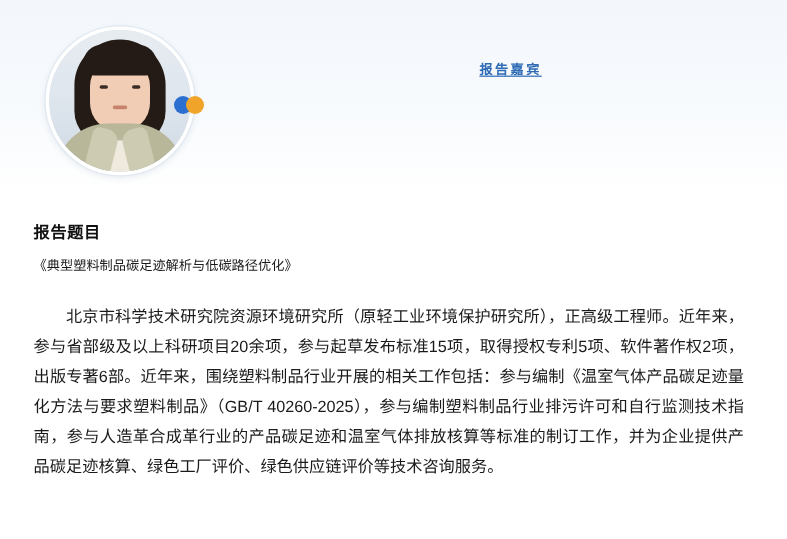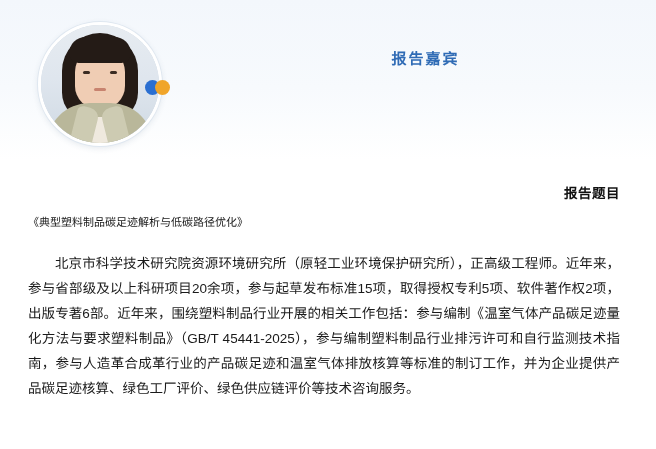--- a/index.html
+++ b/index.html
@@ -172,24 +172,25 @@
   .banner-text {
     position: absolute;
     left: 235px;
     right: 0;
     top: 46px;
     text-align: center;
     padding-right: 40px;
   }
   .guest-label {
     color: #2f6bb5;
-    font-size: 15px;
+    font-size: 11px;
     font-weight: bold;
     letter-spacing: 2px;
     line-height: 26px;
+    text-decoration: underline;
   }
   .guest-name {
     margin-top: 9px;
     color: #1a1a1a;
     font-size: 17px;
     font-weight: bold;
     letter-spacing: 2px;
     line-height: 24px;
   }
 
@@ -197,21 +198,20 @@
   .content {
     padding: 8px 36px 0 28px;
   }
 
   .sec-title {
     font-size: 13.5px;
     font-weight: bold;
     color: #111;
     letter-spacing: 0.5px;
     margin: 14px 0 9px 0;
-    text-align: right;
   }
   .talk-title {
     font-size: 11px;
     color: #1a1a1a;
     line-height: 22px;
     margin-bottom: 18px;
   }
   .bio {
     font-size: 13.5px;
     color: #1a1a1a;
@@ -252,16 +252,16 @@
 
     <div class="banner-text">
       <div class="guest-label">报告嘉宾</div>
     </div>
   </div>
 
   <div class="content">
     <div class="sec-title">报告题目</div>
     <div class="talk-title">《典型塑料制品碳足迹解析与低碳路径优化》</div>
 
-    <div class="bio">北京市科学技术研究院资源环境研究所（原轻工业环境保护研究所），正高级工程师。近年来，参与省部级及以上科研项目20余项，参与起草发布标准15项，取得授权专利5项、软件著作权2项，出版专著6部。近年来，围绕塑料制品行业开展的相关工作包括：参与编制《温室气体产品碳足迹量化方法与要求塑料制品》（GB/T 45441-2025），参与编制塑料制品行业排污许可和自行监测技术指南，参与人造革合成革行业的产品碳足迹和温室气体排放核算等标准的制订工作，并为企业提供产品碳足迹核算、绿色工厂评价、绿色供应链评价等技术咨询服务。</div>
+    <div class="bio">北京市科学技术研究院资源环境研究所（原轻工业环境保护研究所），正高级工程师。近年来，参与省部级及以上科研项目20余项，参与起草发布标准15项，取得授权专利5项、软件著作权2项，出版专著6部。近年来，围绕塑料制品行业开展的相关工作包括：参与编制《温室气体产品碳足迹量化方法与要求塑料制品》（GB/T 40260-2025），参与编制塑料制品行业排污许可和自行监测技术指南，参与人造革合成革行业的产品碳足迹和温室气体排放核算等标准的制订工作，并为企业提供产品碳足迹核算、绿色工厂评价、绿色供应链评价等技术咨询服务。</div>
   </div>
 
 </div>
 
 </body></html>

